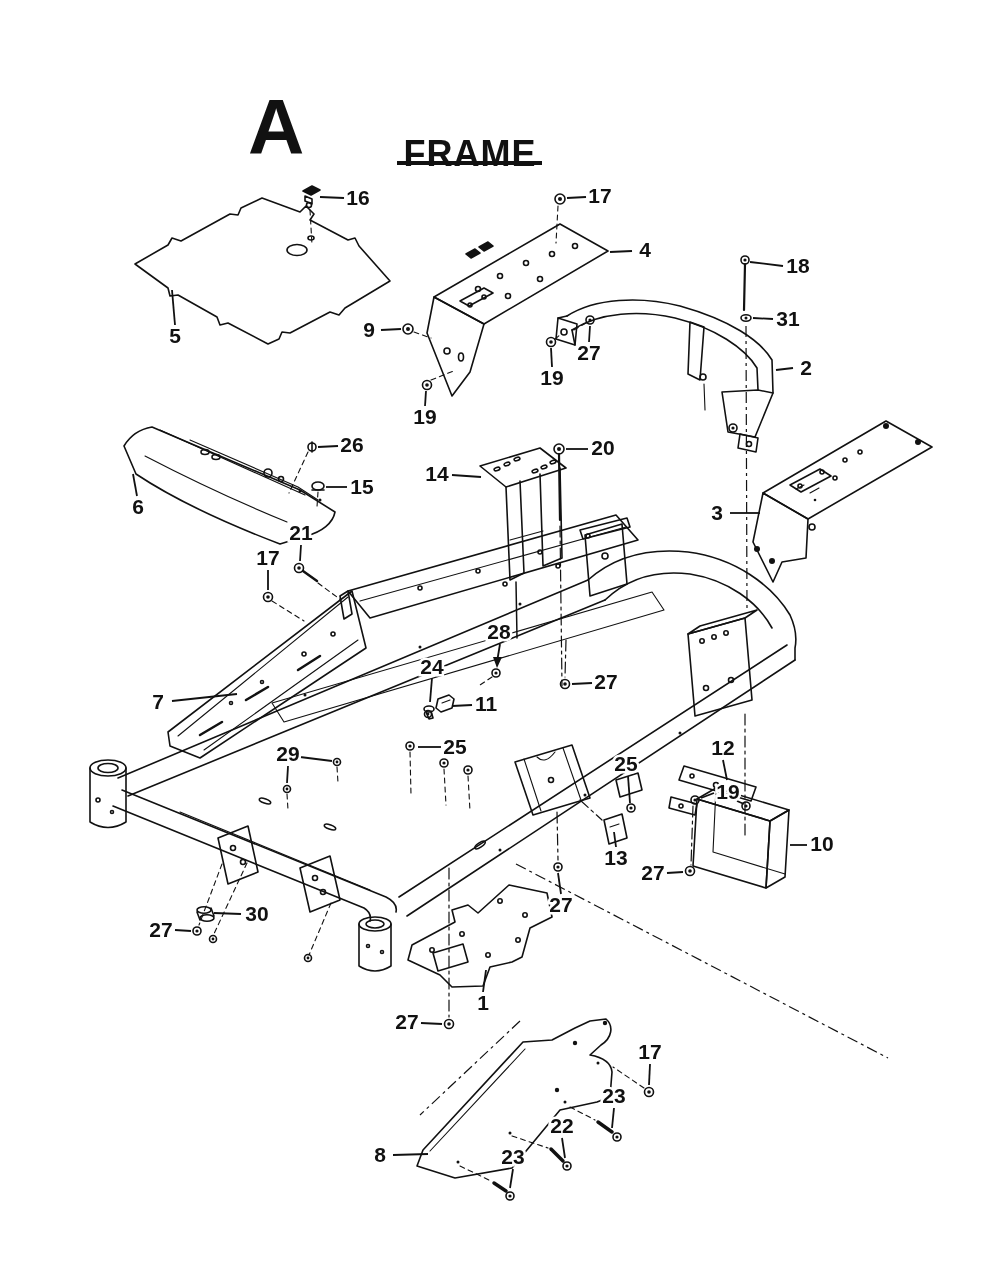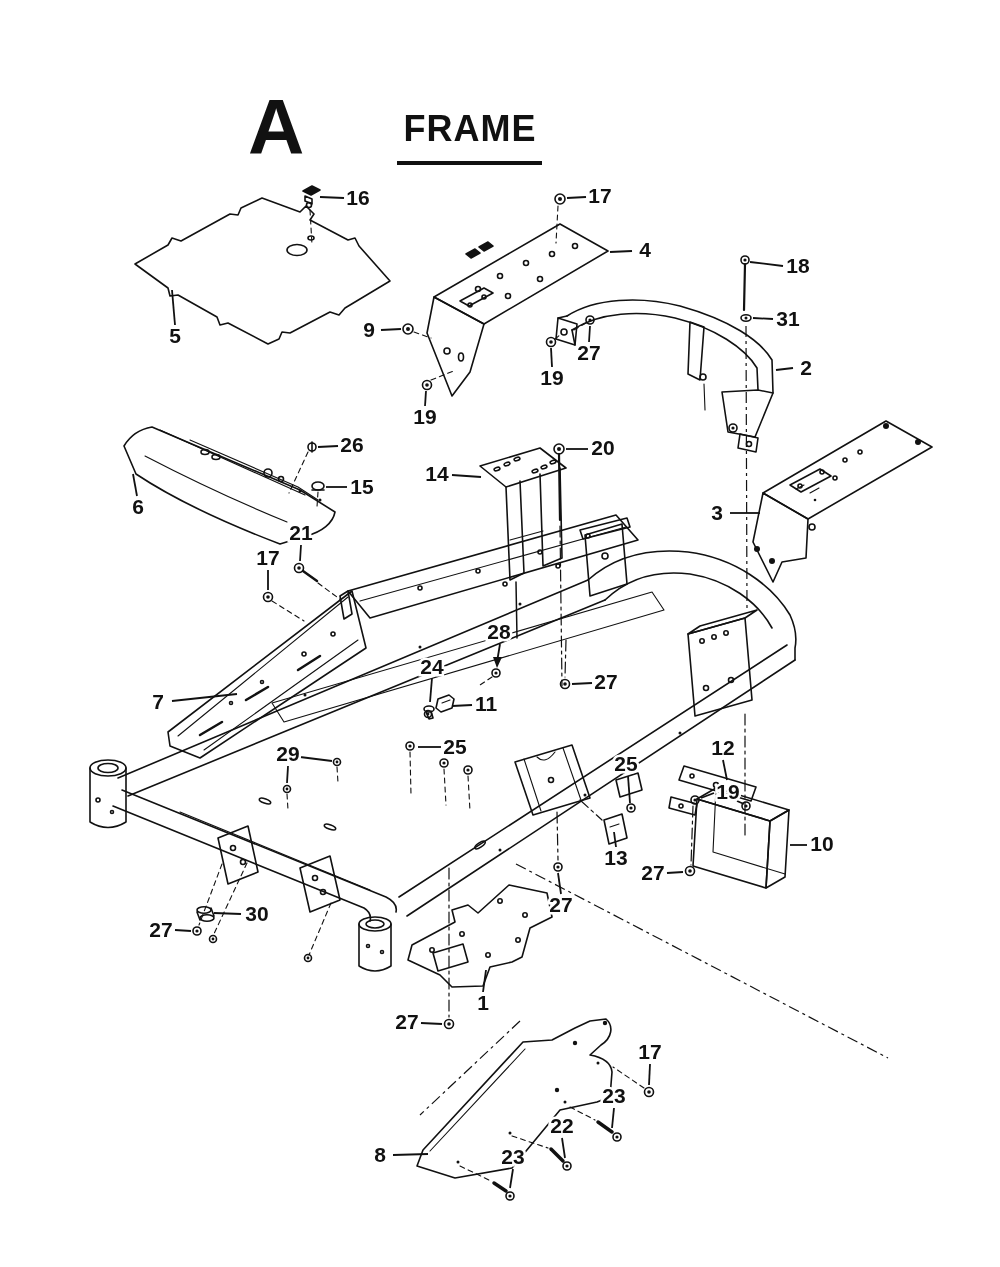--- a/index.html
+++ b/index.html
@@ -1,20 +1,20 @@
 <!DOCTYPE html>
 <html><head>
 <meta charset="utf-8">
 <style>
   html,body{margin:0;padding:0;background:#e8e8e8;}
   .stage{position:relative;width:1000px;height:1267px;background:#ffffff;overflow:hidden;
          font-family:"Liberation Sans",sans-serif;color:#111;}
   .stage svg{position:absolute;left:0;top:0;}
   .section-letter{position:absolute;left:248px;top:88px;font-size:78px;font-weight:bold;line-height:1;}
-  .figure-title{position:absolute;left:396px;top:108px;width:148px;text-align:center;
+  .figure-title{position:absolute;left:396px;top:133px;width:148px;text-align:center;
                 font-size:36px;font-weight:bold;letter-spacing:1px;}
   .figure-underline{position:absolute;left:397px;top:161px;width:145px;height:4px;background:#111;}
   .part{fill:none;stroke:#111;stroke-width:1.6;stroke-linecap:round;stroke-linejoin:round;}
   .thin{stroke-width:1.1;}
   .cl{fill:none;stroke:#111;stroke-width:1.2;stroke-dasharray:11 4 3 4;}
   .hd{fill:none;stroke:#111;stroke-width:1.1;stroke-dasharray:5 4;}
   .leader{stroke:#111;stroke-width:1.8;}
   .arrowhead{fill:#111;stroke:none;}
   .callout{font-family:"Liberation Sans",sans-serif;font-size:21px;font-weight:bold;fill:#111;
            text-anchor:middle;paint-order:stroke;stroke:#ffffff;stroke-width:5px;}

